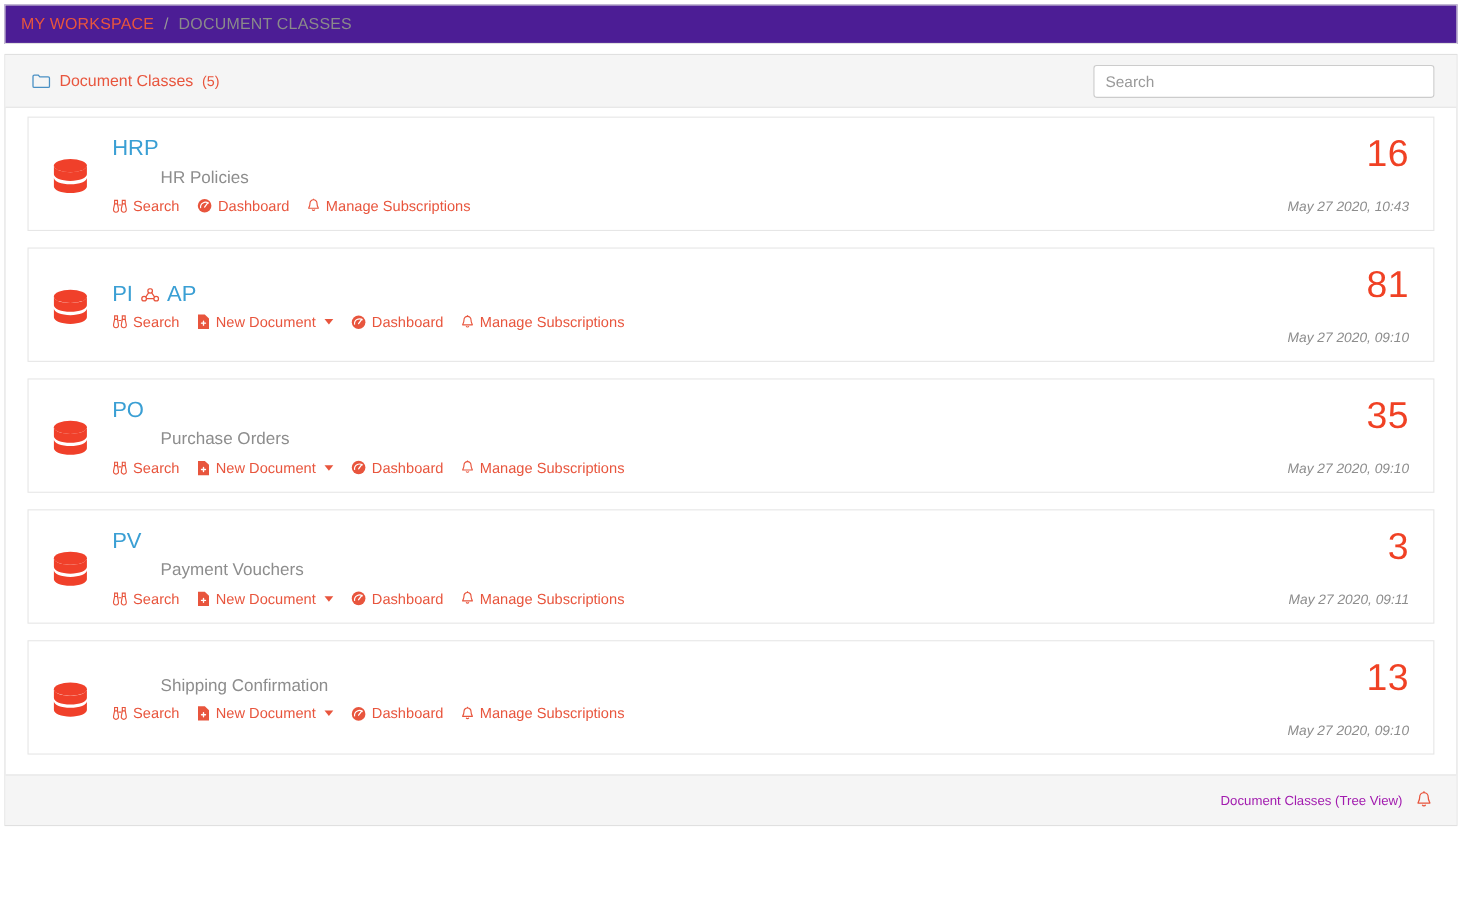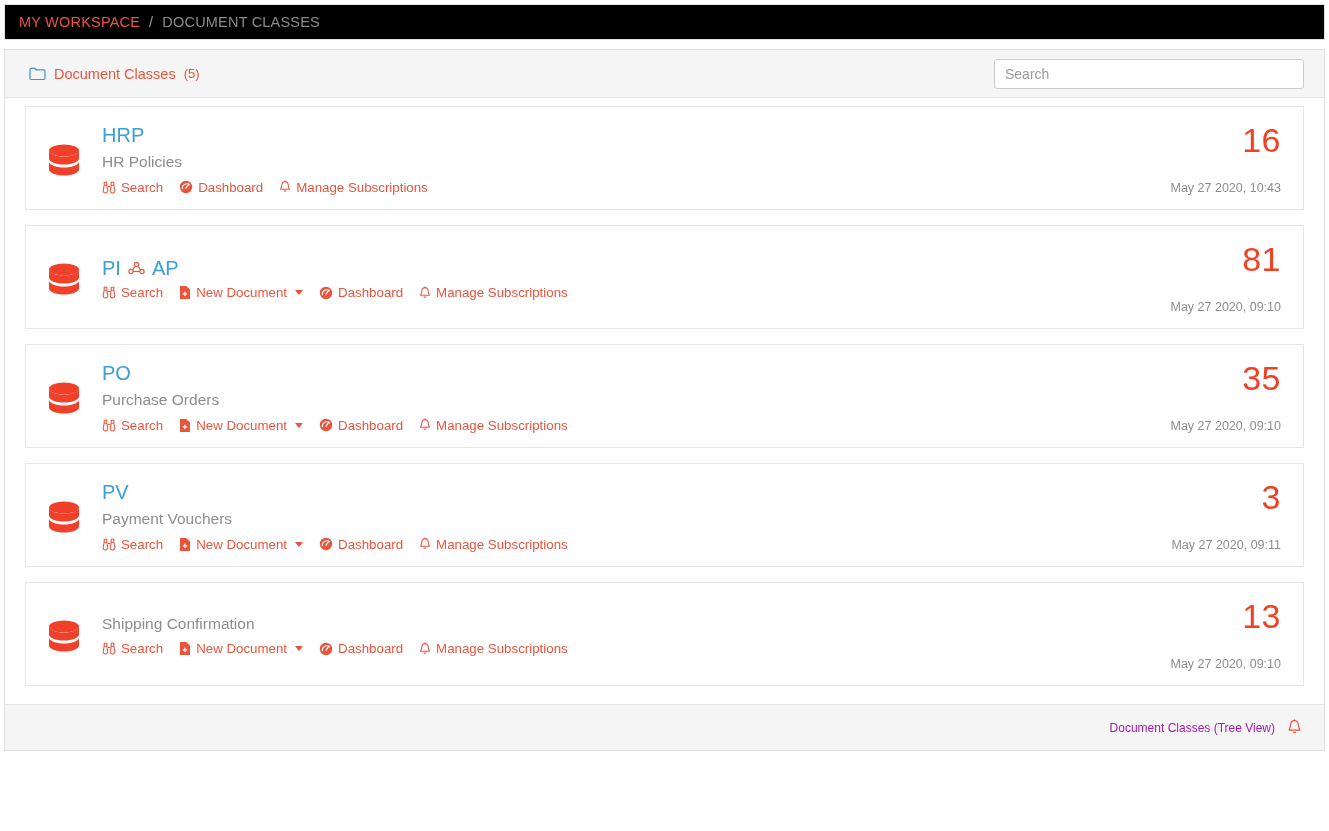--- a/index.html
+++ b/index.html
@@ -9,21 +9,21 @@
     font-family: "Liberation Sans", sans-serif;
   }
   body { width: 1329px; height: 831px; overflow: hidden; }
 
   .page { width: 1329px; padding: 4px 4px 0 4px; }
 
   
   .breadcrumb-bar {
     height: 36px;
     border: 1px solid #e0e0e0;
-    background: #000000;
+    background: #4c1d95;
     display: flex; align-items: center;
     padding: 0 14px;
     font-size: 14.5px;
     letter-spacing: .2px;
   }
   .crumb-root { color: #e8553d; text-decoration: none; }
   .crumb-sep { color: #999; margin: 0 9px; }
   .crumb-current { color: #8a8a8a; }
 
   
@@ -78,39 +78,40 @@
   .card-title {
     font-size: 20px; color: #3a9fd4; line-height: 1.2;
     display: flex; align-items: center; gap: 7px;
     margin-bottom: 5px;
   }
   .card-title .t { color: #3a9fd4; }
   .card-subtitle {
     font-size: 15.5px; color: #8d8d8d; line-height: 1.3;
     display: flex; align-items: center; gap: 7px;
     margin-bottom: 7px;
+    margin-left: 44px;
   }
   .card-actions { display: flex; align-items: center; gap: 16px; flex-wrap: wrap; }
   .action {
     display: inline-flex; align-items: center; gap: 5px;
     color: #e8553d; font-size: 13.3px;
     text-decoration: none; cursor: pointer;
   }
   .action .caret {
     width: 0; height: 0; margin-left: 3px;
     border-left: 4px solid transparent;
     border-right: 4px solid transparent;
     border-top: 5px solid #e8553d;
   }
 
   .count {
     font-size: 34px; color: #f04124; line-height: 1;
     font-weight: 400; letter-spacing: .5px;
   }
-  .timestamp { font-size: 12.5px; color: #8d8d8d; white-space: nowrap; }
+  .timestamp { font-size: 12.5px; color: #8d8d8d; white-space: nowrap; font-style: italic; }
 
   
   .panel-footer {
     background: #f5f5f5;
     border-top: 1px solid #e4e4e4;
     height: 46px;
     display: flex; align-items: center; justify-content: flex-end;
     gap: 12px; padding: 0 22px;
   }
   .footer-link { color: #a21caf; font-size: 12px; text-decoration: none; }

